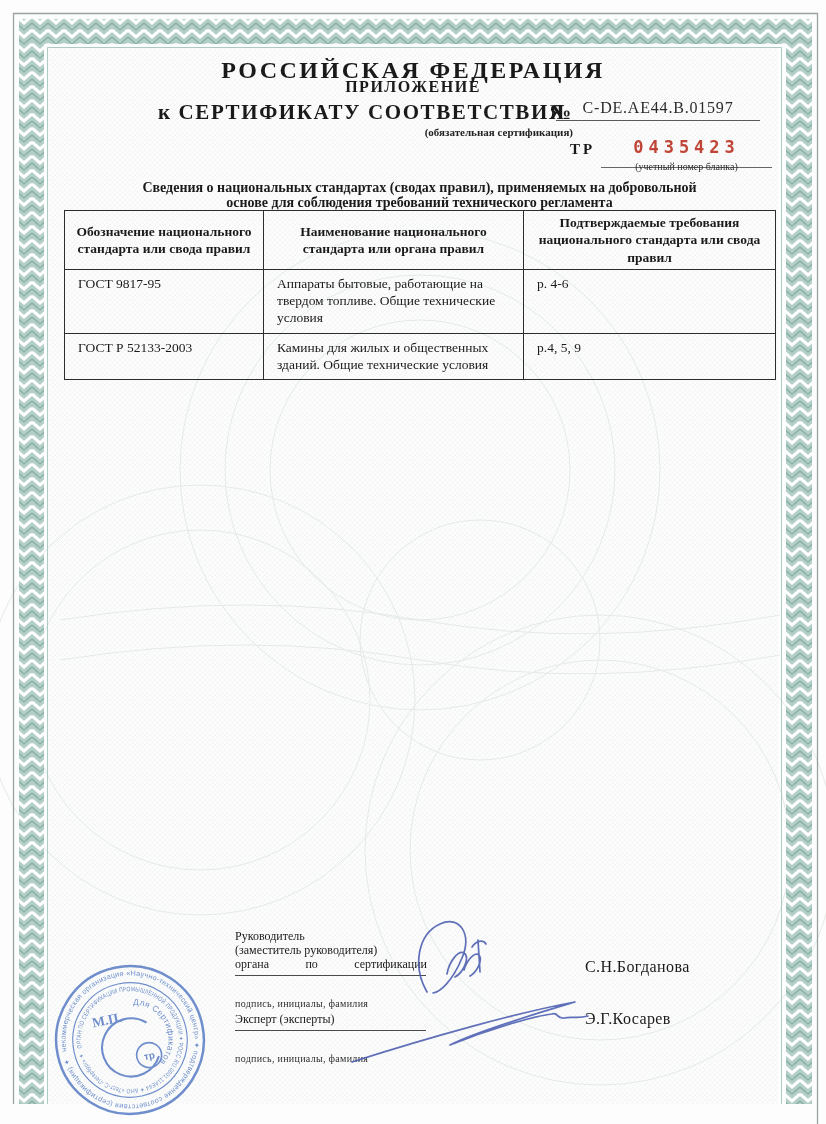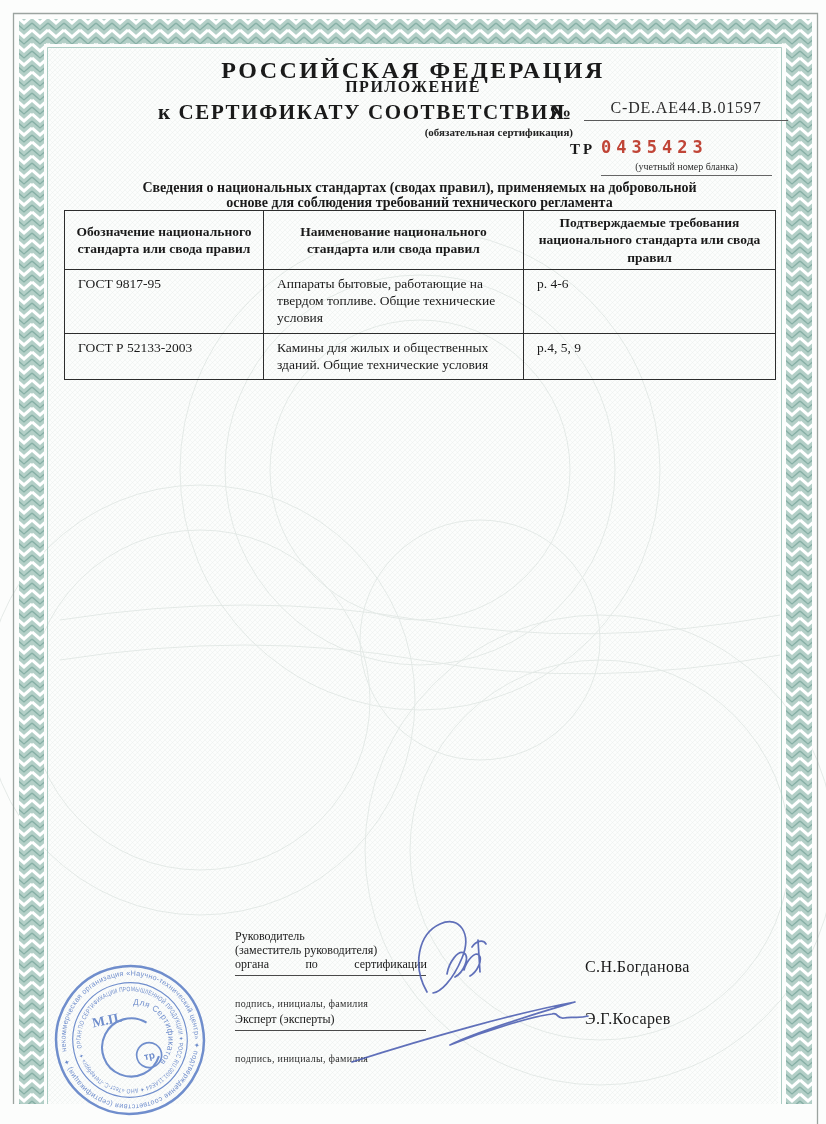--- a/index.html
+++ b/index.html
@@ -11,28 +11,28 @@
   }
   .abs{position:absolute;}
   svg.layer{position:absolute;left:0;top:0;pointer-events:none;}
 
   .country-title{left:0;top:57px;width:826px;text-align:center;
     font-size:24px;font-weight:bold;letter-spacing:2.5px;}
   .appendix{left:0;top:78px;width:826px;text-align:center;
     font-size:16px;font-weight:bold;letter-spacing:1.5px;}
   .cert-prefix{left:158px;top:100px;font-size:21px;font-weight:bold;letter-spacing:1.6px;}
   .num-sign{left:550px;top:100px;font-size:21px;font-weight:bold;}
-  .cert-number-box{left:584px;top:99px;width:204px;text-align:center;
+  .cert-number-box{left:556px;top:99px;width:204px;text-align:center;
     border-bottom:1.4px solid #5a5a5a;padding-bottom:3px;
     font-size:16px;letter-spacing:.8px;color:#2b2b2b;}
   .mandatory-note{left:253px;top:126px;width:320px;text-align:right;
     font-size:11px;font-weight:bold;color:#222;}
   .tr-label{left:570px;top:141px;font-size:15px;font-weight:bold;letter-spacing:3px;}
-  .blank-number-box{left:601px;top:137px;width:171px;
-    border-bottom:1.4px solid #666;padding-bottom:18px;
+  .blank-number-box{left:601px;top:137px;width:171px;text-align:center;
+    border-bottom:1.4px solid #666;padding-bottom:10px;
     font-family:"DejaVu Sans Mono",monospace;font-size:17px;font-weight:bold;
     letter-spacing:5px;color:#c04537;}
   .blank-caption{left:601px;top:161px;width:171px;text-align:center;
     font-size:10px;color:#2e2e2e;}
   .intro{left:64px;top:181px;width:711px;text-align:center;
     font-size:14px;font-weight:bold;line-height:14.5px;}
 
   table.standards{position:absolute;left:64px;top:210px;width:711px;
     border-collapse:collapse;table-layout:fixed;}
   table.standards th,table.standards td{
@@ -111,21 +111,21 @@
 
   <table class="standards">
     <colgroup>
         <col style="width:199px">
         <col style="width:260px">
         <col style="width:252px">
       </colgroup>
     <tbody>
         <tr style="height:49px">
       <th>Обозначение национального стандарта или свода правил</th>
-      <th>Наименование национального стандарта или свода правил</th>
+      <th>Наименование национального стандарта или органа правил</th>
       <th>Подтверждаемые требования национального стандарта или свода правил</th>
     </tr>
     <tr style="height:57px">
       <td>ГОСТ 9817-95</td>
       <td>Аппараты бытовые, работающие на твердом топливе. Общие технические условия</td>
       <td>р. 4-6</td>
     </tr>
     <tr style="height:43px">
       <td>ГОСТ Р 52133-2003</td>
       <td>Камины для жилых и общественных зданий. Общие технические условия</td>

